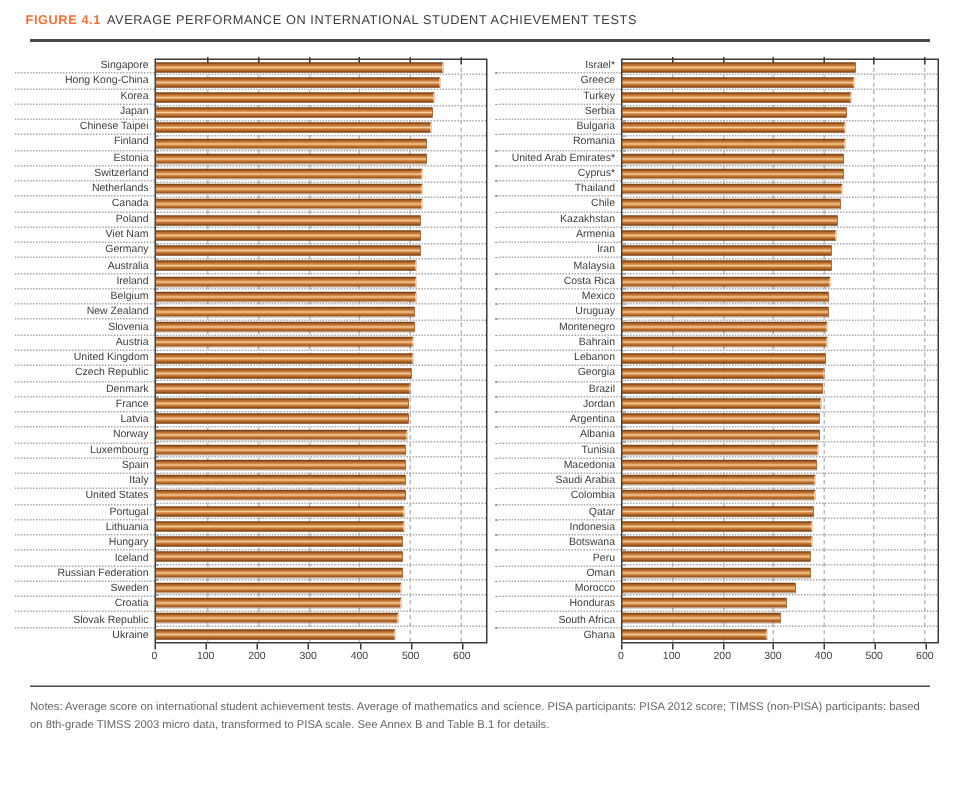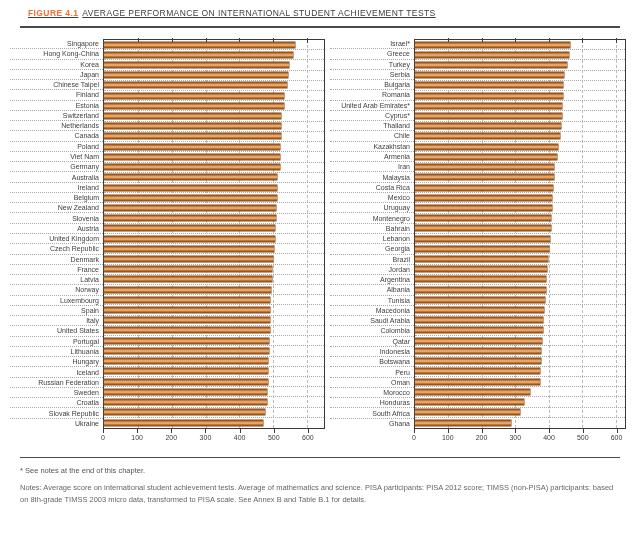--- a/index.html
+++ b/index.html
@@ -3,23 +3,23 @@
 <meta charset="utf-8">
 <style>
   * { box-sizing: border-box; margin: 0; padding: 0; }
   html,body { background:#ffffff; }
   .page {
     width: 640px; height: 534px; position: relative; overflow: hidden;
     background: #ffffff;
     font-family: "Liberation Sans", sans-serif;
   }
   .hdr {
-    padding: 8px 20px 0 28px;
+    padding: 8px 20px 0 17px;
     font-size: 8.5px; letter-spacing: .4px;
-    color: #3d3d3d; font-weight: bold; text-decoration: underline;
+    color: #3d3d3d; font-weight: bold;
   }
   .hdr .fig { color: #ef7135; margin-right: 4px; }
   .hdr .t { font-weight: normal; color: #3d3d3d; }
   .rule { border-top: 2px solid #4a4a4a; margin: 8px 20px 0 20px; }
   .charts { display: flex; justify-content: space-between; margin: 11px 14px 0 10px; }
   .chart { display: flex; }
   .labels { width: 93px; display: grid; grid-auto-rows: 1fr; height: 390px; }
   .chart:nth-child(2) .labels { width: 84px; }
   .lrow {
     font-size: 7px; color: #3d3d3d; white-space: nowrap; overflow: hidden;
@@ -440,15 +440,14 @@
             <div class="tick" style="left: 79.6178%;"></div>
             <div class="ticklbl" style="left: 79.6178%;">500</div>
             <div class="tick" style="left: 95.5414%;"></div>
             <div class="ticklbl" style="left: 95.5414%;">600</div>
           </div>
         </div>
       </div>
     </div>
 
   <div class="rule2"></div>
-  <div class="fn">* See notes at the end of this chapter.</div>
   <div class="notes">Notes: Average score on international student achievement tests. Average of mathematics and science. PISA participants: PISA 2012 score; TIMSS (non-PISA) participants: based on 8th-grade TIMSS 2003 micro data, transformed to PISA scale. See Annex B and Table B.1 for details.</div>
 </div>
 
 </body></html>

